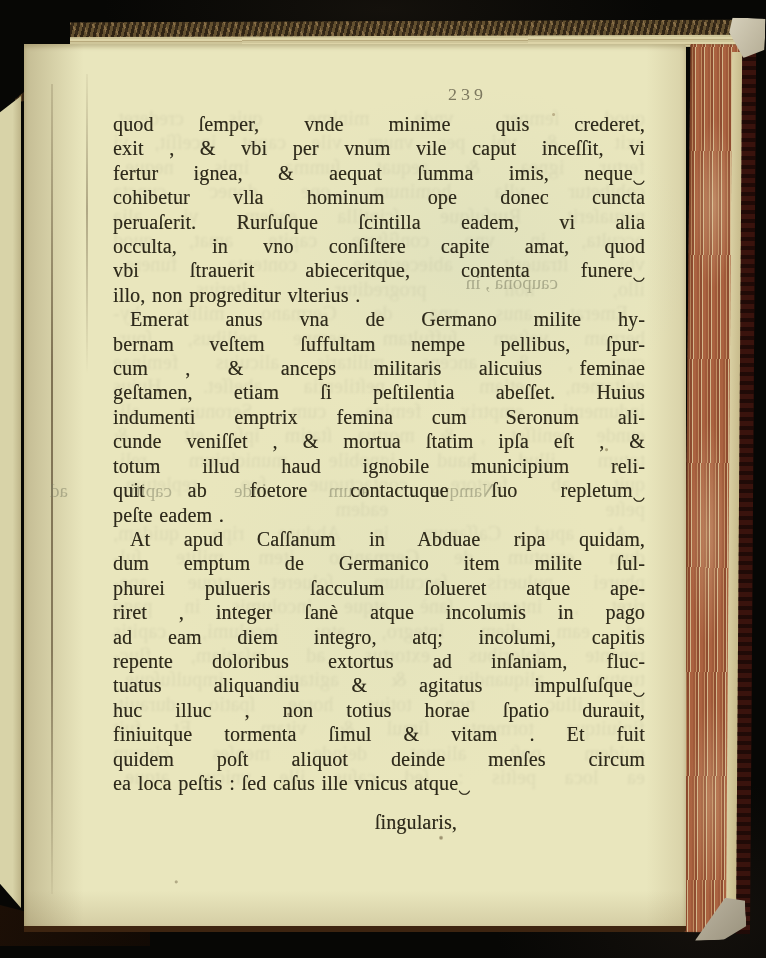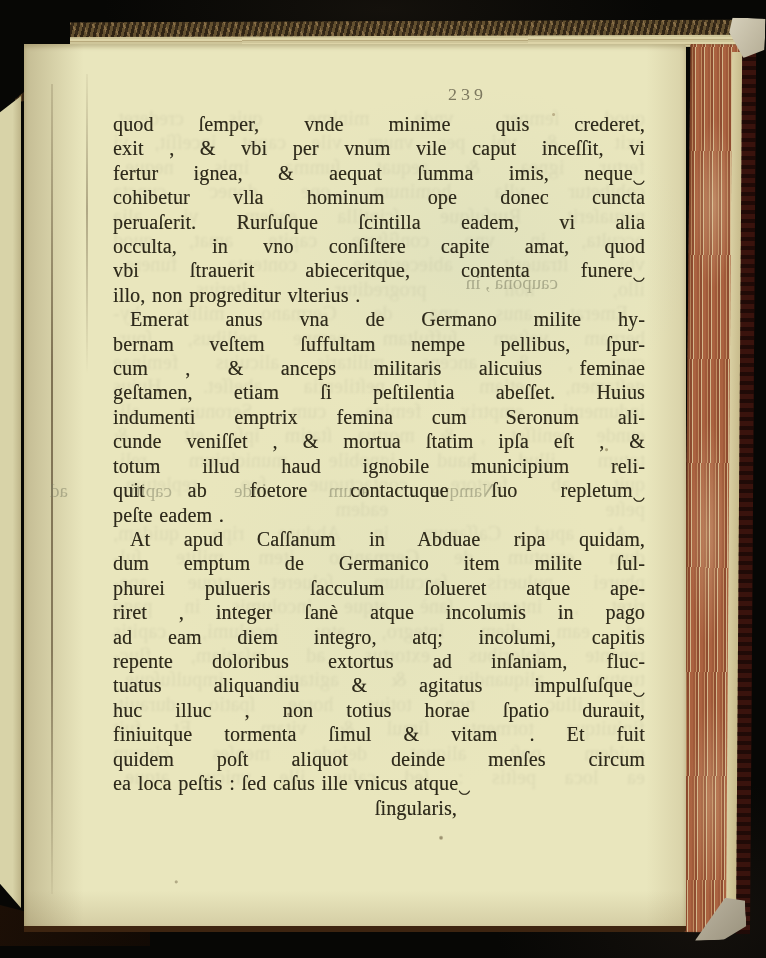--- a/index.html
+++ b/index.html
@@ -122,21 +122,21 @@
   }
   .textblock{
     position:absolute; left:89px; top:68px; width:532px;
     font-size:20px; line-height:24.4px; color:#2e2a1b;
     text-shadow:.3px .3px 0 rgba(46,42,27,.45);
     letter-spacing:.15px; word-spacing:1.5px;
   }
   .line{ text-align:justify; text-align-last:justify; white-space:nowrap; }
   .line.last{ text-align-last:left; }
   .line.indent{ padding-left:17px; }
-  .catchword{ text-align:right; padding-right:188px; margin-top:1px; }
+  .catchword{ text-align:right; padding-right:188px; margin-top:15px; }
   
   .ghost{
     position:absolute; left:89px; top:62px; width:532px;
     font-size:20px; line-height:24.4px; color:#6d6f58;
     transform:scaleX(-1); opacity:.10; filter:blur(.8px);
     letter-spacing:.15px; word-spacing:1.5px;
   }
   .ghost .line{ text-align:justify; text-align-last:justify; white-space:nowrap;}
   .frag{
     position:absolute; color:#7c7d63; transform:scaleX(-1);

